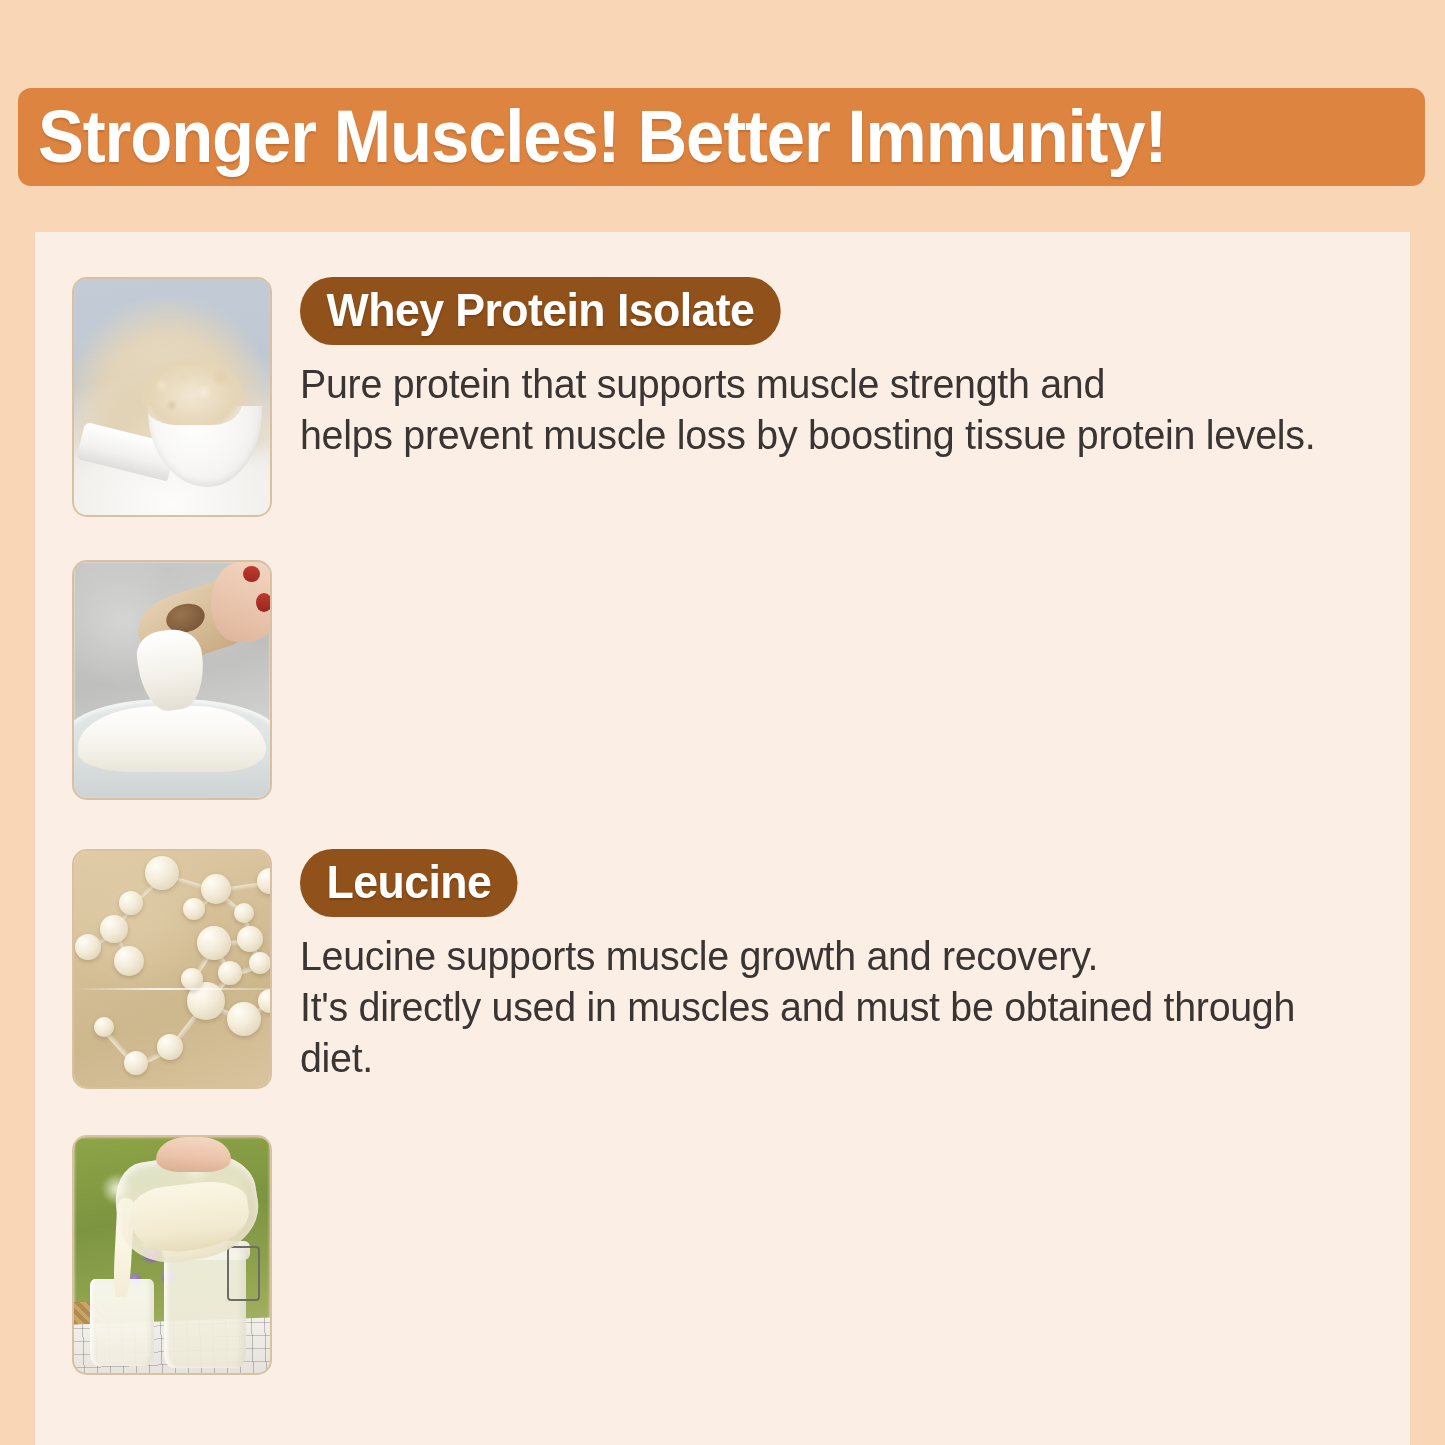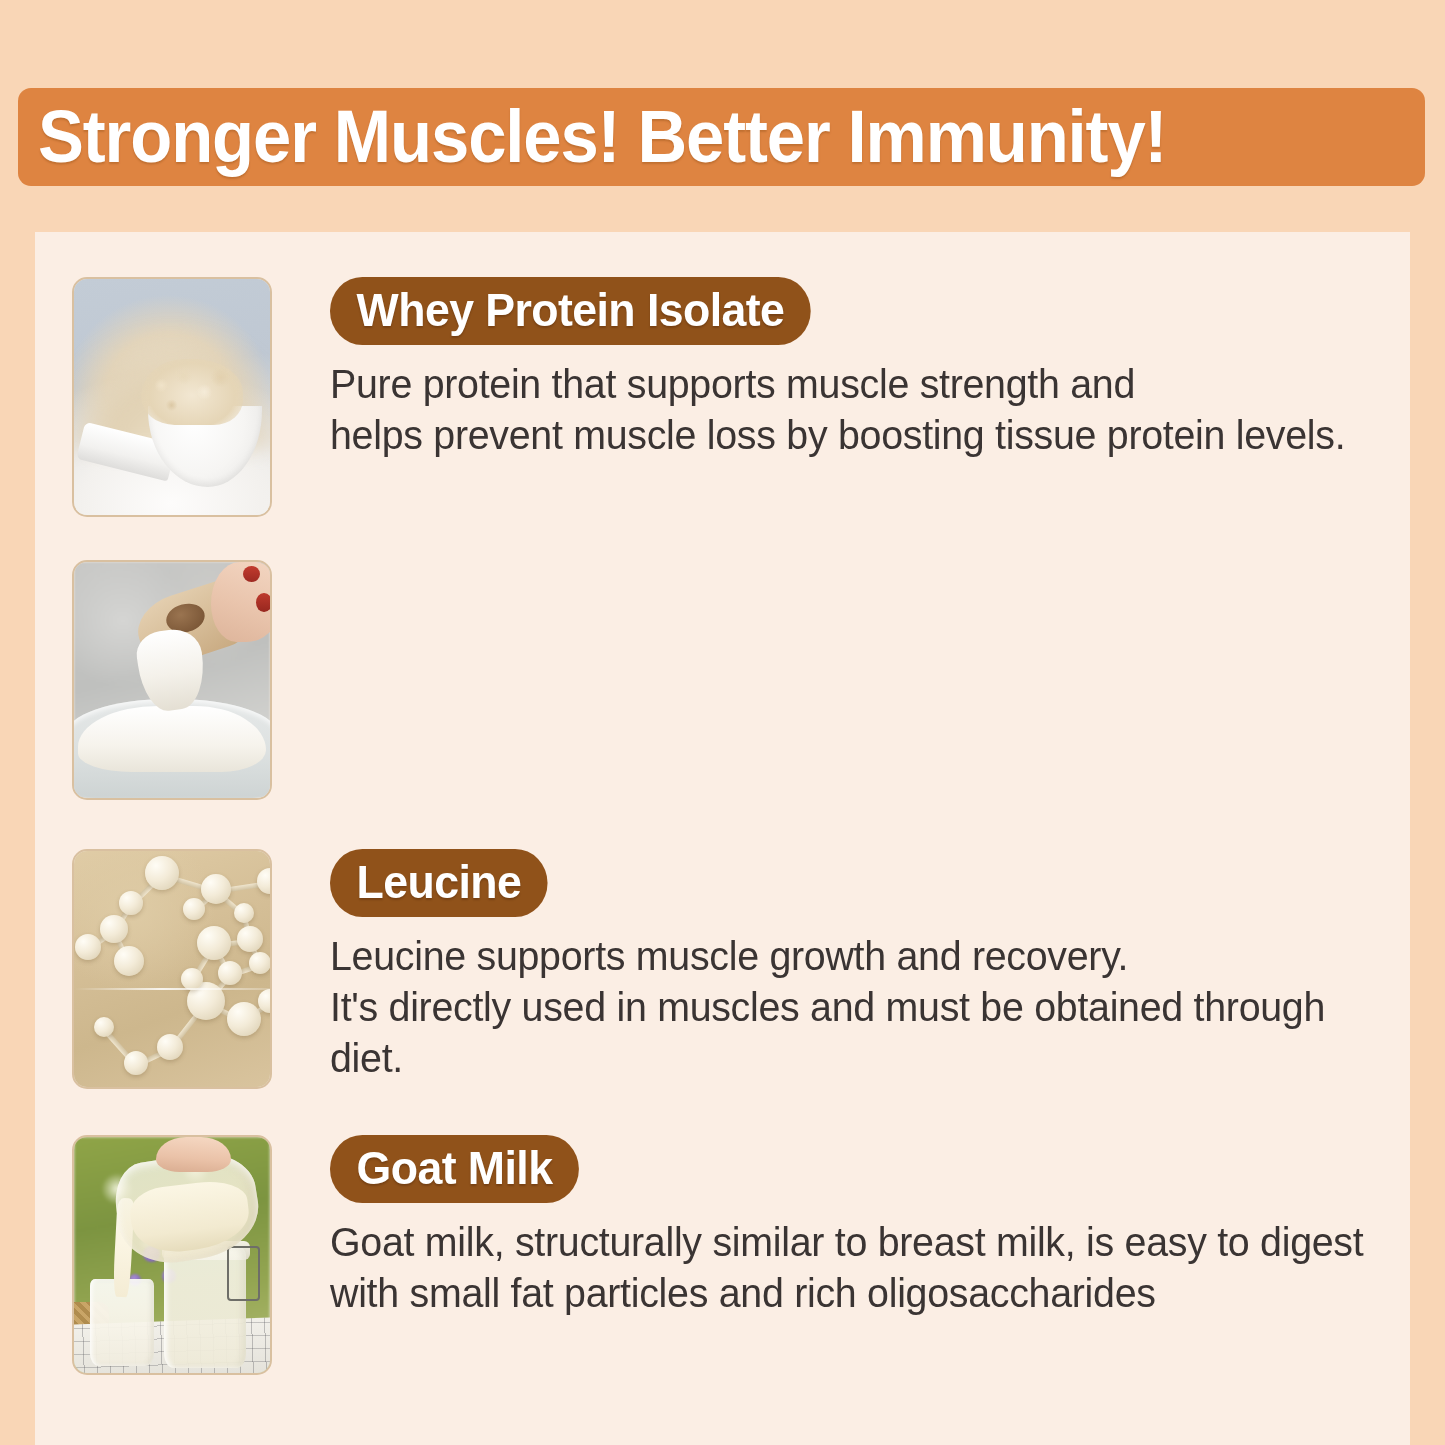--- a/index.html
+++ b/index.html
@@ -51,21 +51,20 @@
     height: 1213px;
     background: #FBEEE4;
     box-sizing: border-box;
   }
 
   
   .item {
     position: absolute;
     display: flex;
     align-items: flex-start;
-    gap: 30px;
   }
   .item-1 { left: 37px; top: 45px; }
   .item-2 { left: 37px; top: 328px; }
   .item-3 { left: 37px; top: 617px; }
   .item-4 { left: 37px; top: 903px; }
 
   
   .thumb {
     width: 200px;
     height: 240px;
@@ -445,20 +444,15 @@
         <div class="t4-jarlid"></div>
         <div class="t4-jar"></div>
         <div class="t4-clasp"></div>
         <div class="t4-glass"></div>
         <div class="t4-stream"></div>
         <div class="t4-pitcher"></div>
         <div class="t4-pitchermilk"></div>
         <div class="t4-hand"></div>
       </div>
     </div>
-    <div class="text-col">
-      <div class="badge">Goat Milk</div>
-      <div class="desc">Goat milk, structurally similar to breast milk, is easy to digest
-with small fat particles and rich oligosaccharides</div>
-    </div>
   </div>
 
 </div>
 
 </body></html>

